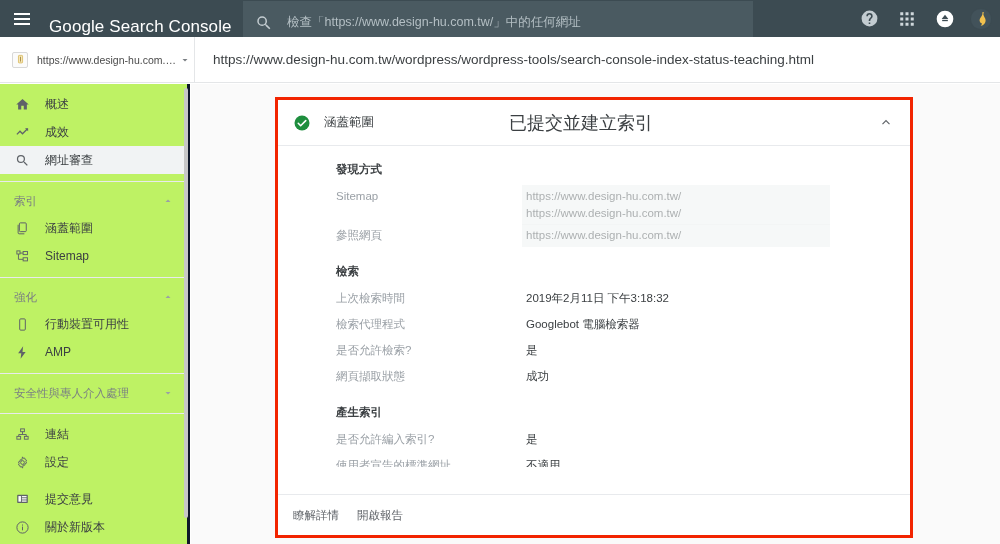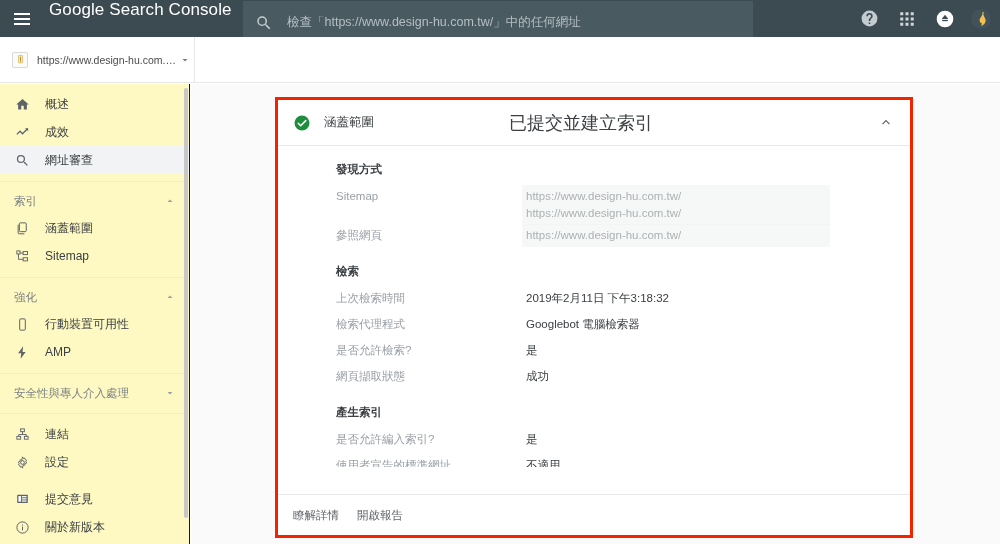--- a/index.html
+++ b/index.html
@@ -8,21 +8,21 @@
     font-family: "Liberation Sans", "DejaVu Sans", sans-serif;
     background: #ffffff;
     overflow: hidden;
   }
 
   
   .gsc-header {
     position: absolute; top: 0; left: 0;
     width: 1000px; height: 37px;
     background: #3c4b52;
-    display: flex; align-items: flex-start;
+    display: flex; align-items: flex-end;
   }
   .hamburger {
     width: 44px; height: 37px;
     display: flex; flex-direction: column; align-items: center; justify-content: center;
     cursor: pointer;
   }
   .hamburger span {
     display: block; width: 16px; height: 2px; background: #ffffff; margin: 1.5px 0;
   }
   .brand {
@@ -78,22 +78,22 @@
   .urlbar-divider { width: 1px; height: 46px; background: #e4e6e8; }
   .inspected-url {
     flex: 1; padding-left: 18px; font-size: 13.5px; color: #3c4043;
     white-space: nowrap; overflow: hidden;
   }
 
   
   .sidebar {
     position: absolute; top: 84px; left: 0;
     width: 190px; height: 460px;
-    background: #fef9c3;
-    border-right: 1px solid #0f172a;
+    background: #bef264;
+    border-right: 3px solid #0f172a;
     overflow: hidden;
   }
   .nav-item {
     height: 28px; display: flex; align-items: center;
     padding-left: 13px; cursor: pointer; position: relative;
   }
   .nav-item.active { background: #f1f3f4; }
   .nav-ico {
     width: 18px; flex: 0 0 18px; margin-right: 14px;
     display: flex; align-items: center; justify-content: center;
@@ -247,20 +247,21 @@
       </svg>
     </span>
     <span class="prop-name">https://www.design-hu.com.t...</span>
     <span class="prop-caret">
       <svg viewBox="0 0 24 24" width="12" height="12">
           <path fill="#7a7f83" d="M7 10l5 5 5-5z"></path>
         </svg>
     </span>
   </div>
   <div class="urlbar-divider"></div>
+  <div class="inspected-url">https://www.design-hu.com.tw/wordpress/wordpress-tools/search-console-index-status-teaching.html</div>
 </div>
 
 <div class="sidebar">
   <div class="nav-pad-top"></div>
 
   <div class="nav-item">
     <span class="nav-ico">
       <svg viewBox="0 0 24 24" width="15" height="15">
           <path fill="#5f6368" d="M10 20v-6h4v6h5v-8h3L12 3 2 12h3v8z"></path>
         </svg>

